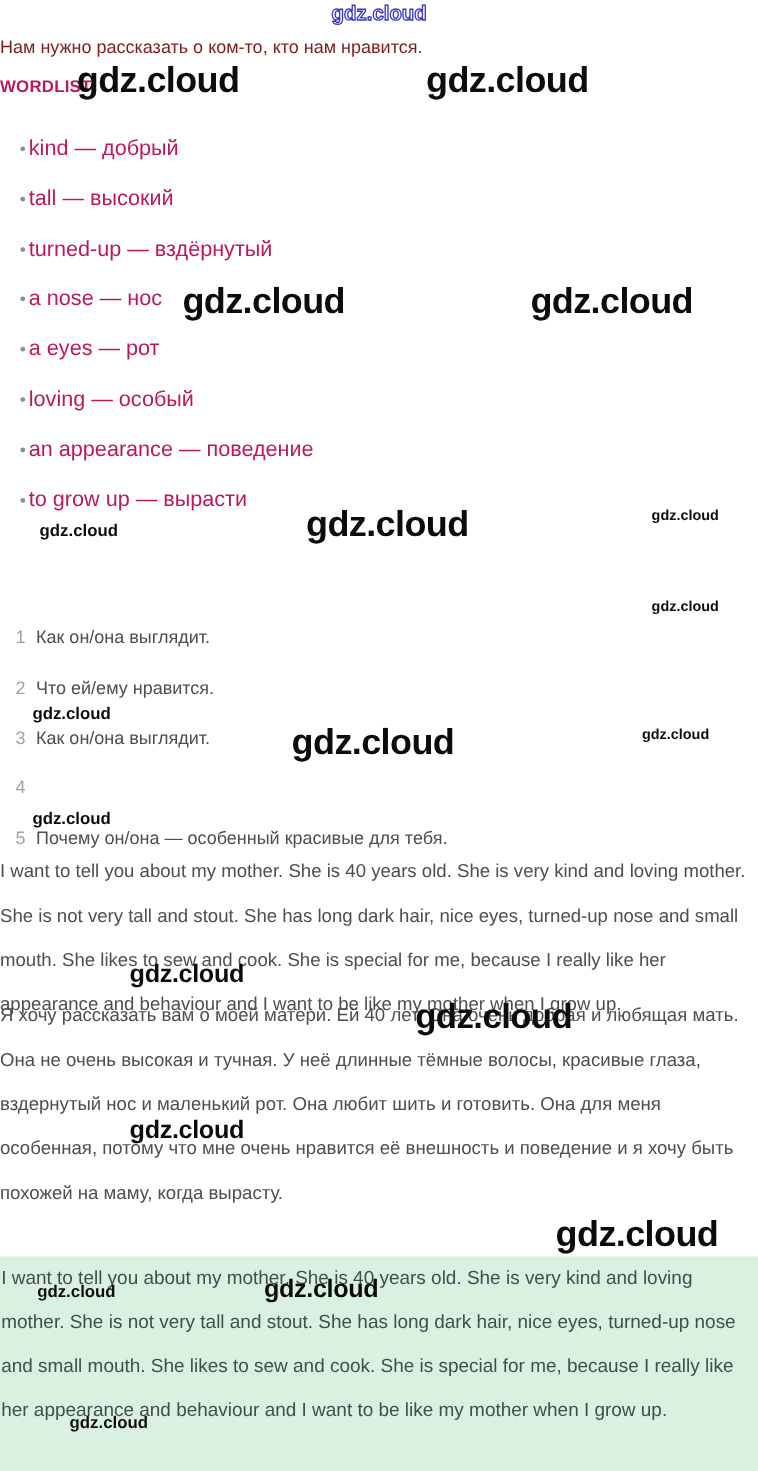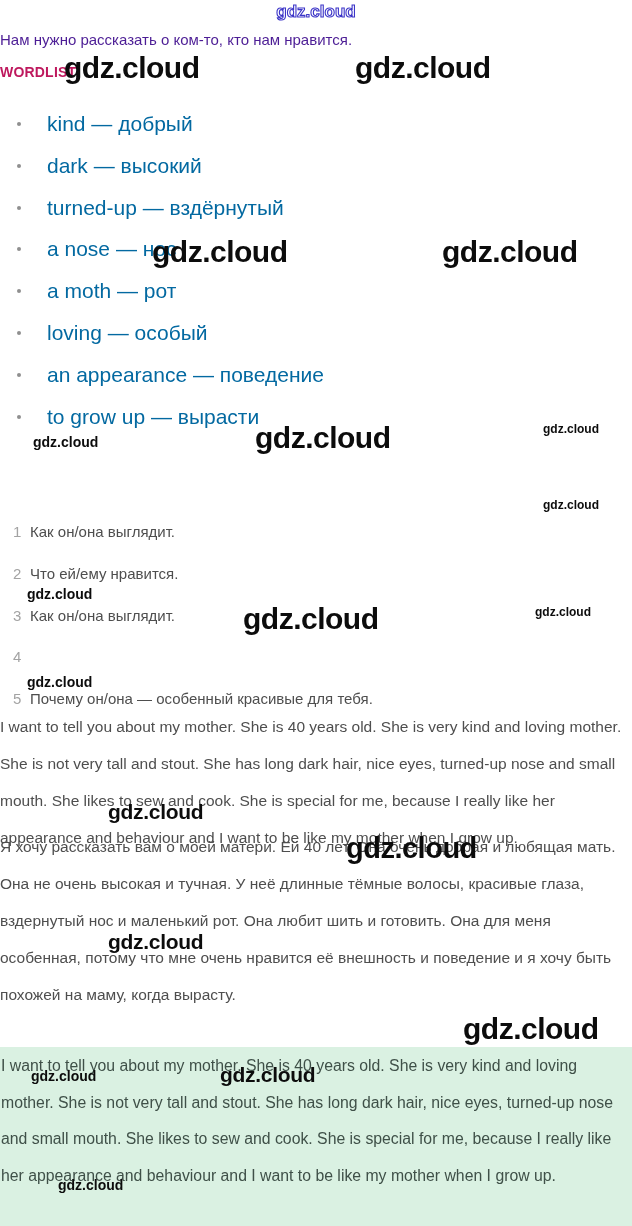--- a/index.html
+++ b/index.html
@@ -36,21 +36,21 @@
     left: 50%;
     transform: translateX(-50%);
     top: 2px;
   }
 
   
   .intro {
     position: absolute;
     top: 31px; left: 0; width: 632px;
     font-size: 15px;
-    color: #4c1d95;
+    color: #7f1d1d;
     line-height: 18px;
   }
   .wordlist-title {
     position: absolute;
     top: 62px; left: 0;
     font-size: 14px;
     font-weight: 700;
     letter-spacing: 0.2px;
     color: #be185d;
     line-height: 20px;
@@ -59,23 +59,23 @@
     position: absolute;
     top: 103px; left: 0;
     margin: 0; padding: 0;
     list-style: none;
     width: 632px;
   }
   ul.wordlist li {
     position: relative;
     height: 41.8px;
     line-height: 41.8px;
-    padding-left: 47px;
-    font-size: 21px;
-    color: #0369a1;
+    padding-left: 24px;
+    font-size: 18px;
+    color: #be185d;
   }
   ul.wordlist li::before {
     content: "";
     position: absolute;
     left: 17px;
     top: 19px;
     width: 4px; height: 4px;
     border-radius: 50%;
     background: #8f8f8f;
   }
@@ -151,24 +151,24 @@
   <span class="wm s" style="left:31px;top:1068px;">gdz.cloud</span>
   <span class="wm m" style="left:220px;top:1063px;">gdz.cloud</span>
   <span class="wm s" style="left:58px;top:1177px;">gdz.cloud</span>
 
   <div class="intro">Нам нужно рассказать о ком-то, кто нам нравится.</div>
 
   <div class="wordlist-title">WORDLIST</div>
 
   <ul class="wordlist">
     <li>kind — добрый</li>
-    <li>dark — высокий</li>
+    <li>tall — высокий</li>
     <li>turned-up — вздёрнутый</li>
     <li>a nose — нос</li>
-    <li>a moth — рот</li>
+    <li>a eyes — рот</li>
     <li>loving — особый</li>
     <li>an appearance — поведение</li>
     <li>to grow up — вырасти</li>
   </ul>
 
   <ol class="plan">
     <li>
       <span class="num">1</span>
       <span>Как он/она выглядит.</span>
     </li>

